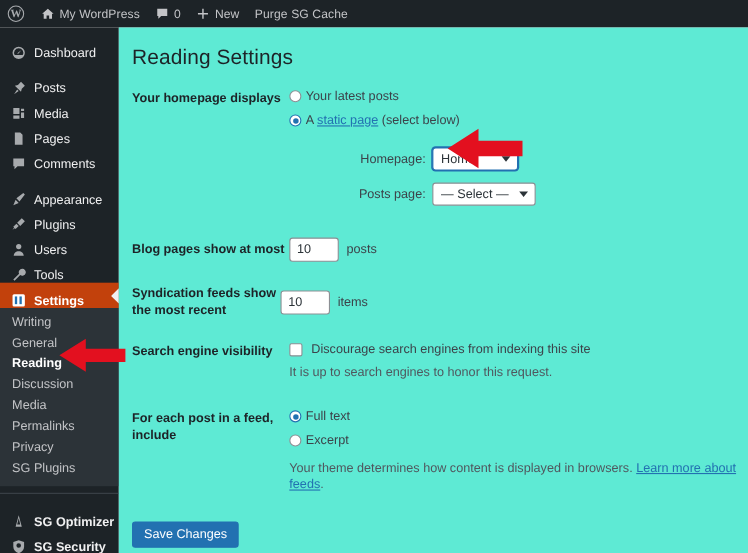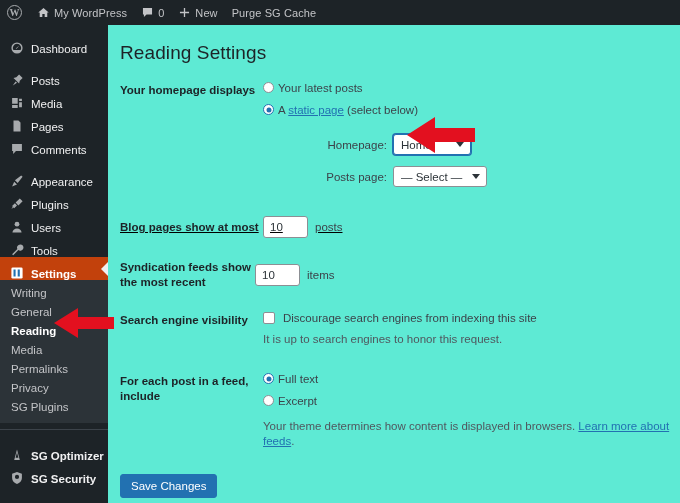--- a/index.html
+++ b/index.html
@@ -303,20 +303,21 @@
             </svg>
         </span>
         <span>Settings</span>
       </div>
     </div>
 
     <div class="submenu">
       <a class="submenu-item">Writing</a>
       <a class="submenu-item">General</a>
       <a class="submenu-item current">Reading</a>
+      <a class="submenu-item">Discussion</a>
       <a class="submenu-item">Media</a>
       <a class="submenu-item">Permalinks</a>
       <a class="submenu-item">Privacy</a>
       <a class="submenu-item">SG Plugins</a>
     </div>
 
     <div class="menu-divider"></div>
 
     <div class="menu-bottom">
       <div class="menu-item plugin">
@@ -367,21 +368,21 @@
           <div class="select-row" style="margin-top:11px;">
             <span class="sl-label">Posts page:</span>
             <span class="wp-select">
               <span>— Select —</span>
               <span class="caret"></span>
             </span>
           </div>
         </div>
       </div>
 
-      <div class="frow" style="margin-top:32px;text-decoration:underline;">
+      <div class="frow" style="margin-top:32px;">
         <div class="fth">Blog pages show at most</div>
         <div class="ftd">
           <div class="inline-row" style="margin-top:-3px;">
             <span class="num-input">10</span>
             <span class="unit">posts</span>
           </div>
         </div>
       </div>
 
       <div class="frow" style="margin-top:21px;">

